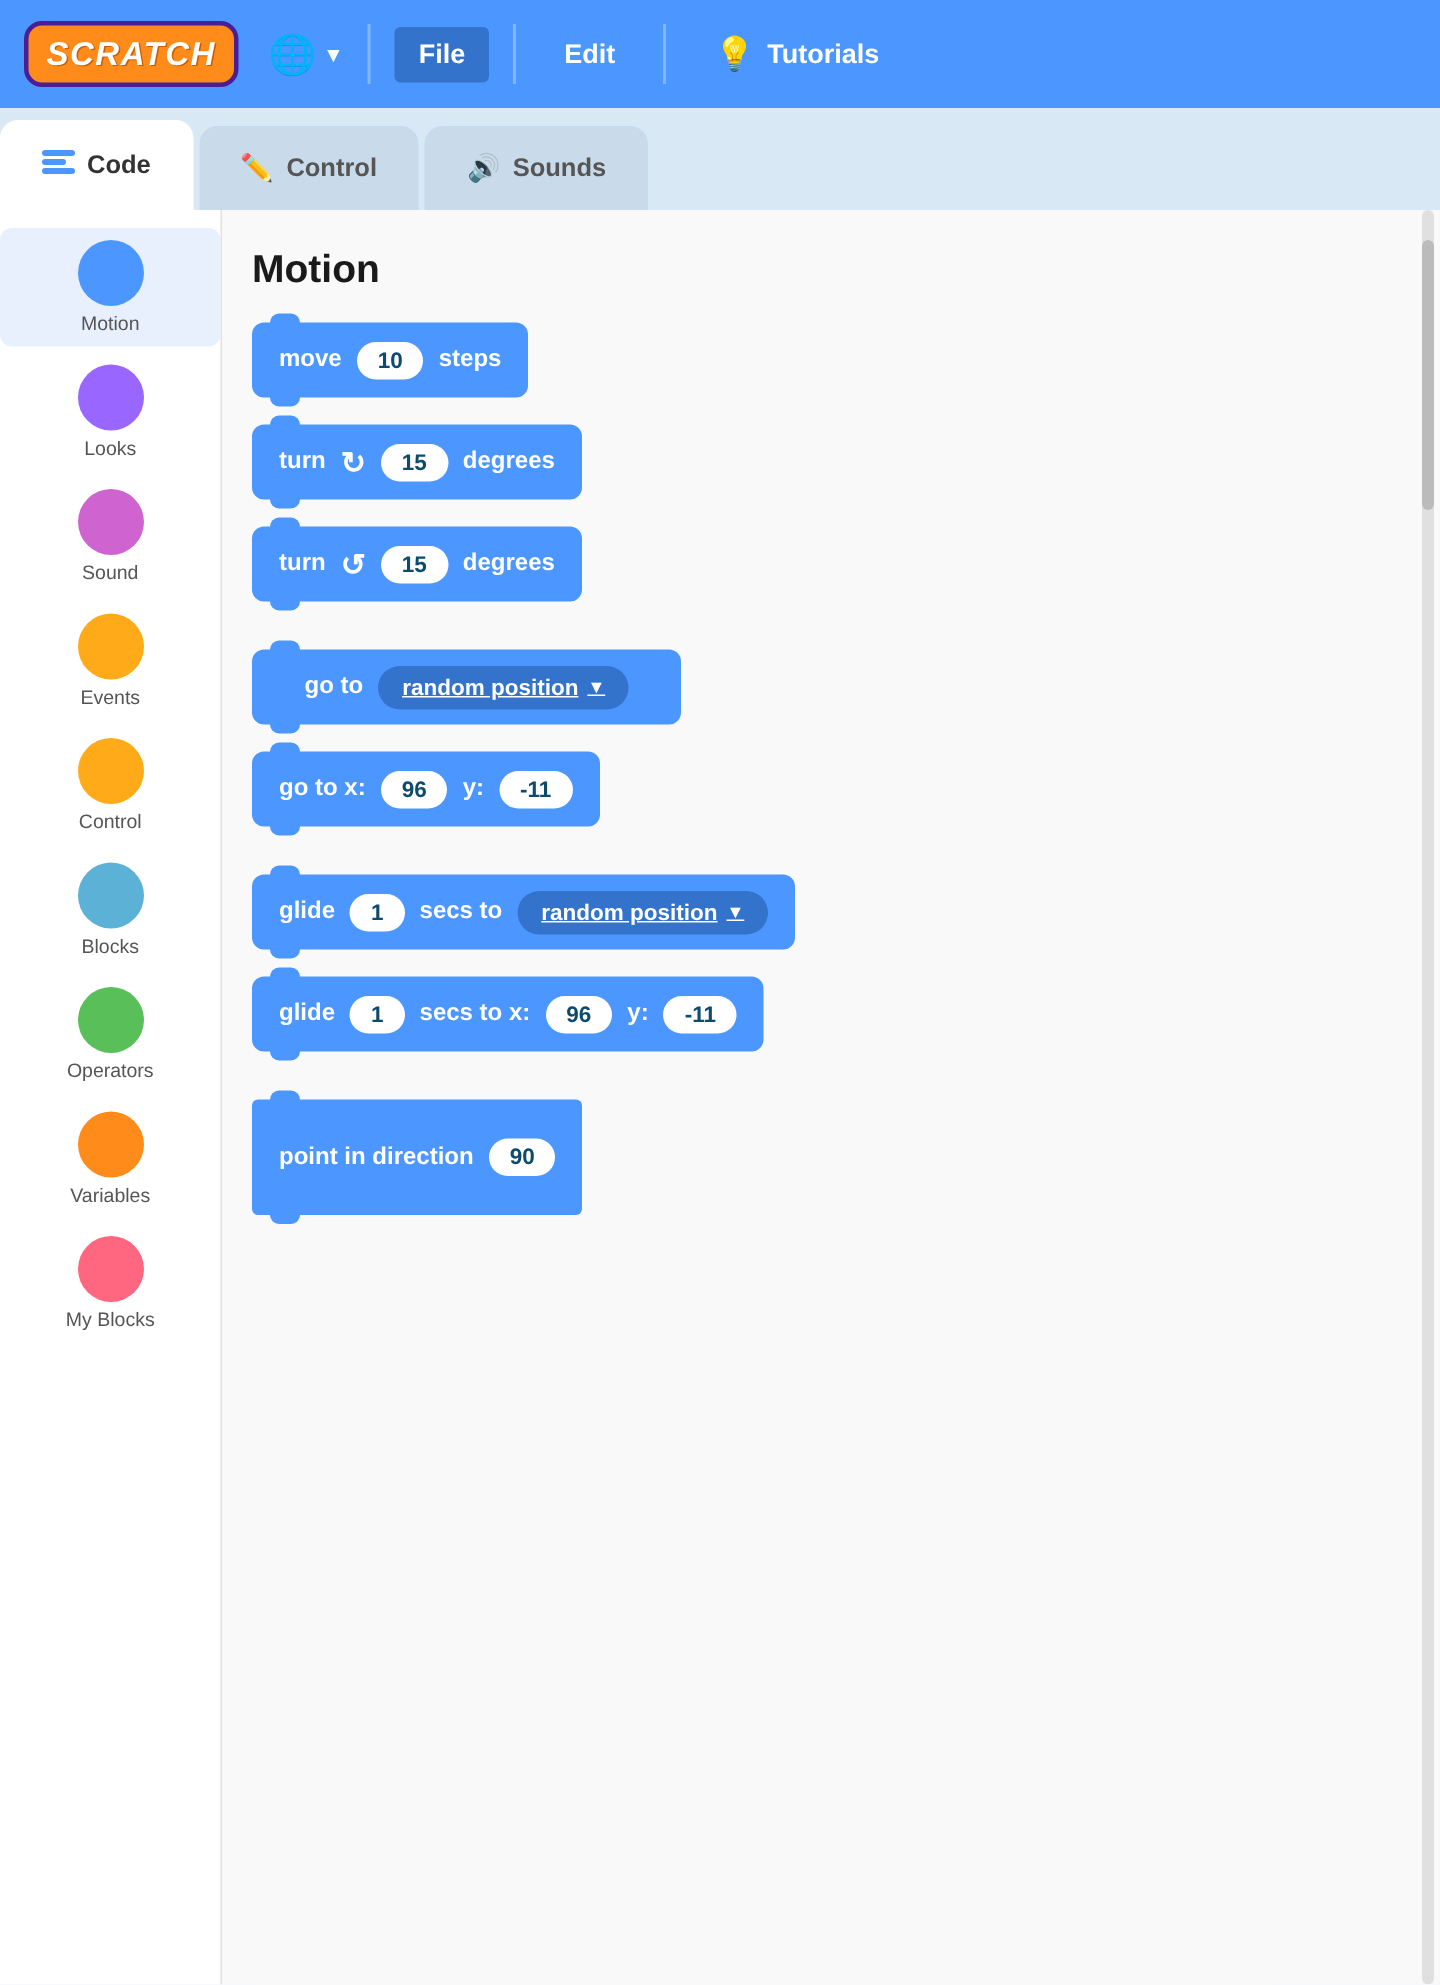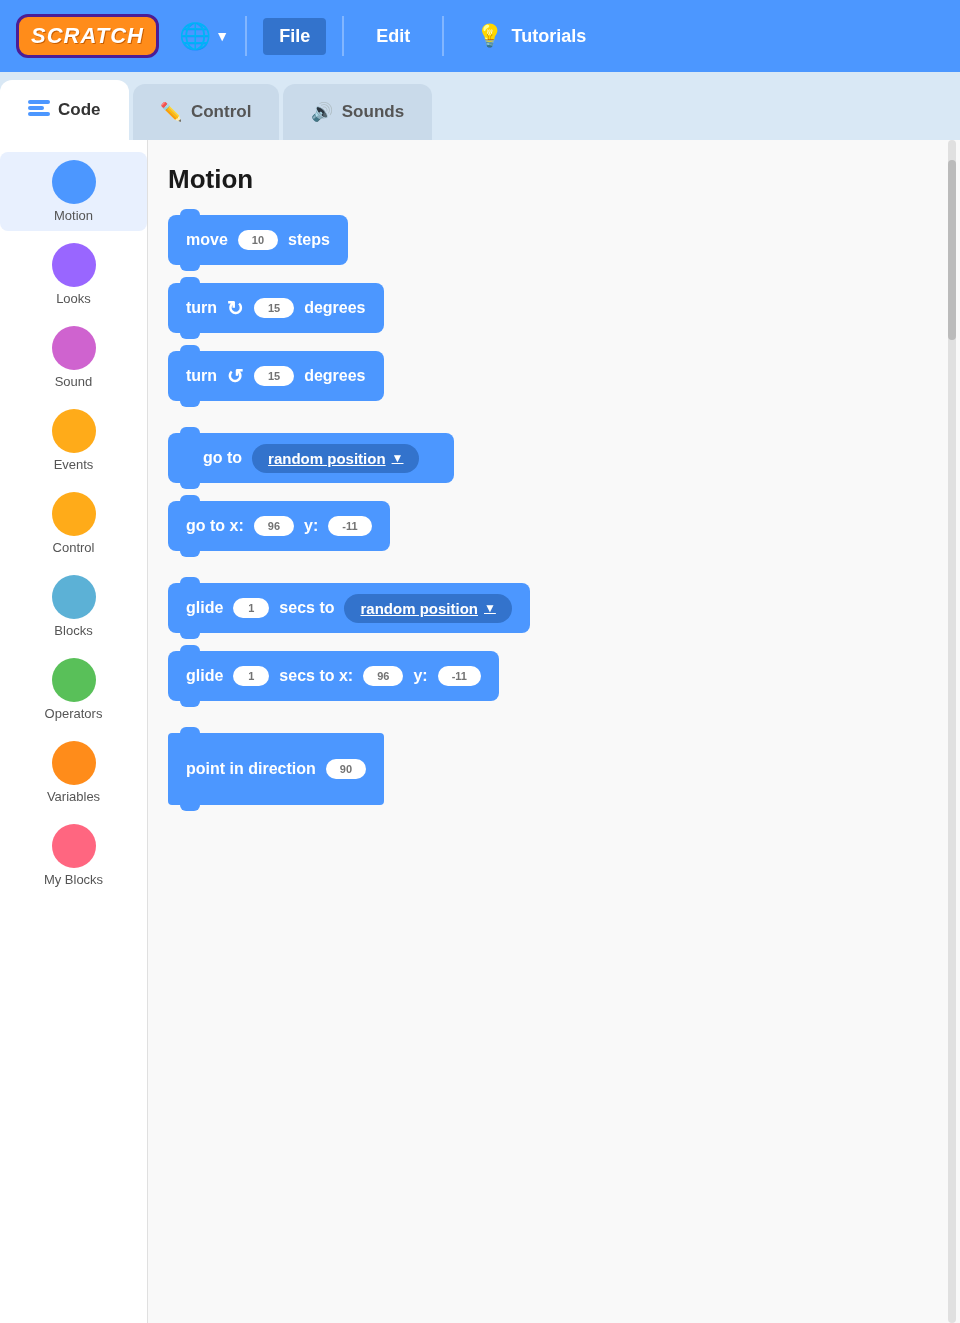--- a/index.html
+++ b/index.html
@@ -199,24 +199,24 @@
       position: absolute;
       left: 12px;
       bottom: -6px;
       width: 20px;
       height: 12px;
       background: #4c97ff;
       border-radius: 0 0 6px 6px;
     }
     .block-input {
       background: white;
-      color: #737373;
+      color: #0c4a6e;
       border-radius: 50px;
       padding: 4px 14px;
-      font-size: 11px;
+      font-size: 15px;
       font-weight: 700;
       min-width: 36px;
       text-align: center;
       display: inline-block;
     }
     .block-dropdown {
       background: #3373cc;
       color: white;
       border-radius: 20px;
       padding: 6px 16px;

